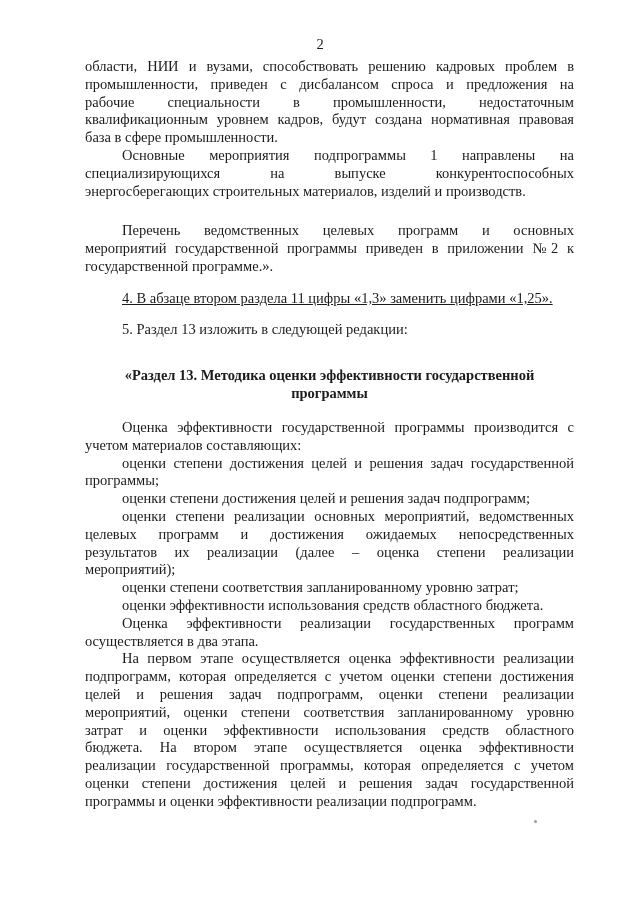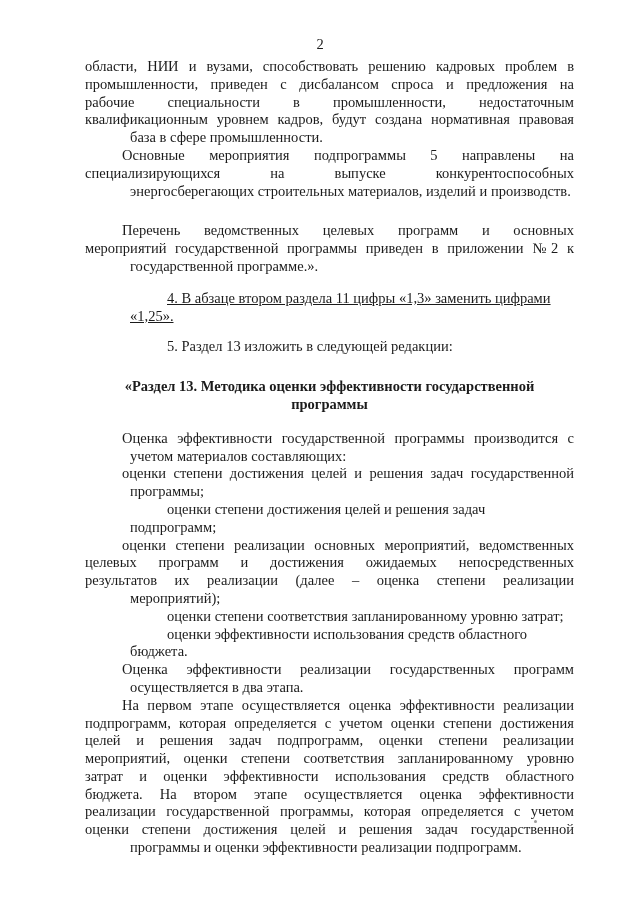--- a/index.html
+++ b/index.html
@@ -33,21 +33,21 @@
     left: 85px;
     width: 489px;
     font-size: 14.5px;
     line-height: 17.8px;
   }
   .block { margin: 0; }
   .line { white-space: normal; }
   
   .line.j { text-align: justify; text-align-last: justify; }
   
-  .line.l { text-align: left; margin-left: 45px; }
+  .line.l { text-align: left; }
   
   .heading .line { text-align: center; font-weight: bold; }
   
   .line.ind { text-indent: 37px; }
   
   .speck {
     position: absolute;
     left: 534px;
     top: 820px;
     width: 3px;
@@ -64,36 +64,36 @@
 
   <div class="doc-body" id="doc-body">
       <div class="block">
         <div class="line j">области, НИИ и вузами, способствовать решению кадровых проблем в</div>
         <div class="line j">промышленности, приведен с дисбалансом спроса и предложения на</div>
         <div class="line j">рабочие специальности в промышленности, недостаточным</div>
         <div class="line j">квалификационным уровнем кадров, будут создана нормативная правовая</div>
         <div class="line l">база в сфере промышленности.</div>
       </div>
       <div class="block">
-        <div class="line j ind">Основные мероприятия подпрограммы 5 направлены на</div>
+        <div class="line j ind">Основные мероприятия подпрограммы 1 направлены на</div>
         <div class="line j">специализирующихся на выпуске конкурентоспособных</div>
         <div class="line l">энергосберегающих строительных материалов, изделий и производств.</div>
       </div>
       <div class="block" style="margin-top: 22px;">
         <div class="line j ind">Перечень ведомственных целевых программ и основных</div>
         <div class="line j">мероприятий государственной программы приведен в приложении №2 к</div>
         <div class="line l">государственной программе.».</div>
       </div>
       <div class="block" style="margin-top: 14px; text-decoration: underline;">
         <div class="line l ind">4. В абзаце втором раздела 11 цифры «1,3» заменить цифрами «1,25».</div>
       </div>
       <div class="block" style="margin-top: 13px;">
         <div class="line l ind">5. Раздел 13 изложить в следующей редакции:</div>
       </div>
-      <div class="block heading" style="margin-top: 22px;">
+      <div class="block heading" style="margin-top: 29px;">
         <div class="line">«Раздел 13. Методика оценки эффективности государственной</div>
         <div class="line">программы</div>
       </div>
       <div class="block" style="margin-top: 16px;">
         <div class="line j ind">Оценка эффективности государственной программы производится с</div>
         <div class="line l">учетом материалов составляющих:</div>
       </div>
       <div class="block">
         <div class="line j ind">оценки степени достижения целей и решения задач государственной</div>
         <div class="line l">программы;</div>

